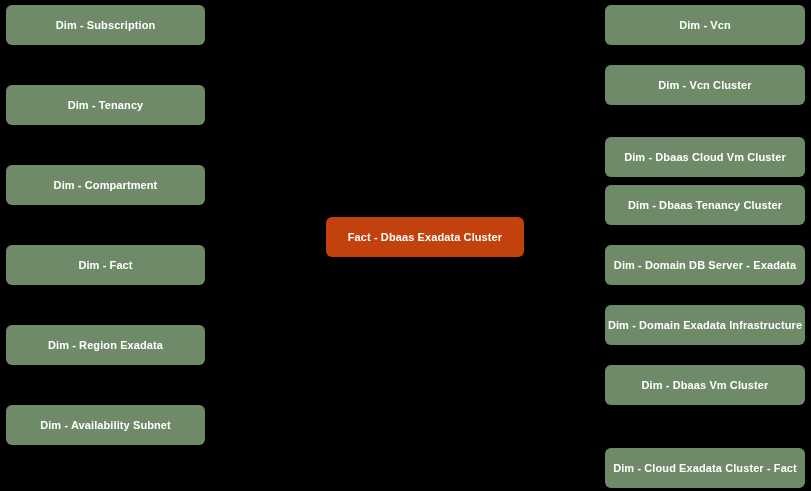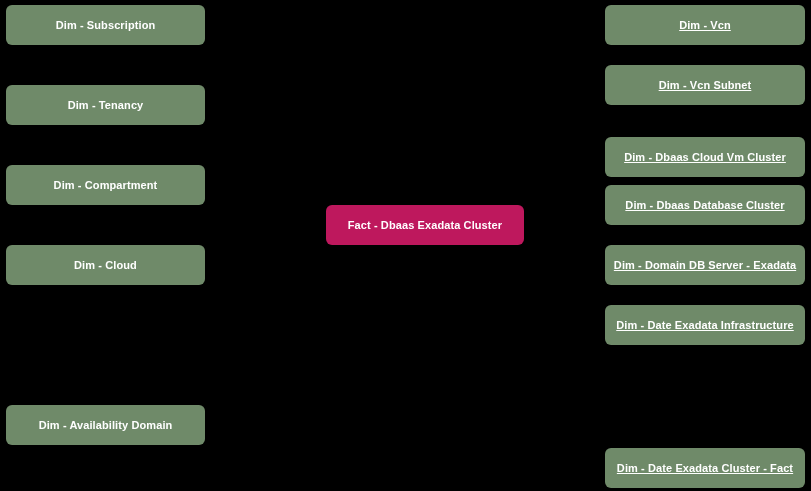--- a/index.html
+++ b/index.html
@@ -30,52 +30,55 @@
     letter-spacing: 0.1px;
     line-height: 1.1;
     padding: 20px 6px;
     white-space: nowrap;
     overflow: hidden;
   }
   .node.dim {
     background: #6f8a69;
   }
   .node.fact {
-    background: #be185d;
+    background: #c2410c;
+    margin-top: 12px;
   }
   .col-left  { left: 6px;   width: 199px; height: 40px; }
-  .col-right { left: 605px; width: 200px; height: 40px; text-decoration: underline; }
+  .col-right { left: 605px; width: 200px; height: 40px; }
   .center    { left: 326px; width: 198px; height: 40px; top: 205px; }
 </style>
 </head>
 <body>
 
 <div id="canvas">
 
   <div class="node dim col-left" style="top:5px">Dim - Subscription</div>
 
   <div class="node dim col-left" style="top:85px">Dim - Tenancy</div>
 
   <div class="node dim col-left" style="top:165px">Dim - Compartment</div>
 
-  <div class="node dim col-left" style="top:245px">Dim - Cloud</div>
+  <div class="node dim col-left" style="top:245px">Dim - Fact</div>
 
+  <div class="node dim col-left" style="top:325px">Dim - Region Exadata</div>
 
-  <div class="node dim col-left" style="top:405px">Dim - Availability Domain</div>
+  <div class="node dim col-left" style="top:405px">Dim - Availability Subnet</div>
 
   <div class="node fact center">Fact - Dbaas Exadata Cluster</div>
 
   <div class="node dim col-right" style="top:5px">Dim - Vcn</div>
 
-  <div class="node dim col-right" style="top:65px">Dim - Vcn Subnet</div>
+  <div class="node dim col-right" style="top:65px">Dim - Vcn Cluster</div>
 
   <div class="node dim col-right" style="top:137px">Dim - Dbaas Cloud Vm Cluster</div>
 
-  <div class="node dim col-right" style="top:185px">Dim - Dbaas Database Cluster</div>
+  <div class="node dim col-right" style="top:185px">Dim - Dbaas Tenancy Cluster</div>
 
   <div class="node dim col-right" style="top:245px">Dim - Domain DB Server - Exadata</div>
 
-  <div class="node dim col-right" style="top:305px">Dim - Date Exadata Infrastructure</div>
+  <div class="node dim col-right" style="top:305px">Dim - Domain Exadata Infrastructure</div>
 
+  <div class="node dim col-right" style="top:365px">Dim - Dbaas Vm Cluster</div>
 
-  <div class="node dim col-right" style="top:448px">Dim - Date Exadata Cluster - Fact</div>
+  <div class="node dim col-right" style="top:448px">Dim - Cloud Exadata Cluster - Fact</div>
 
 </div>
 
 </body></html>

